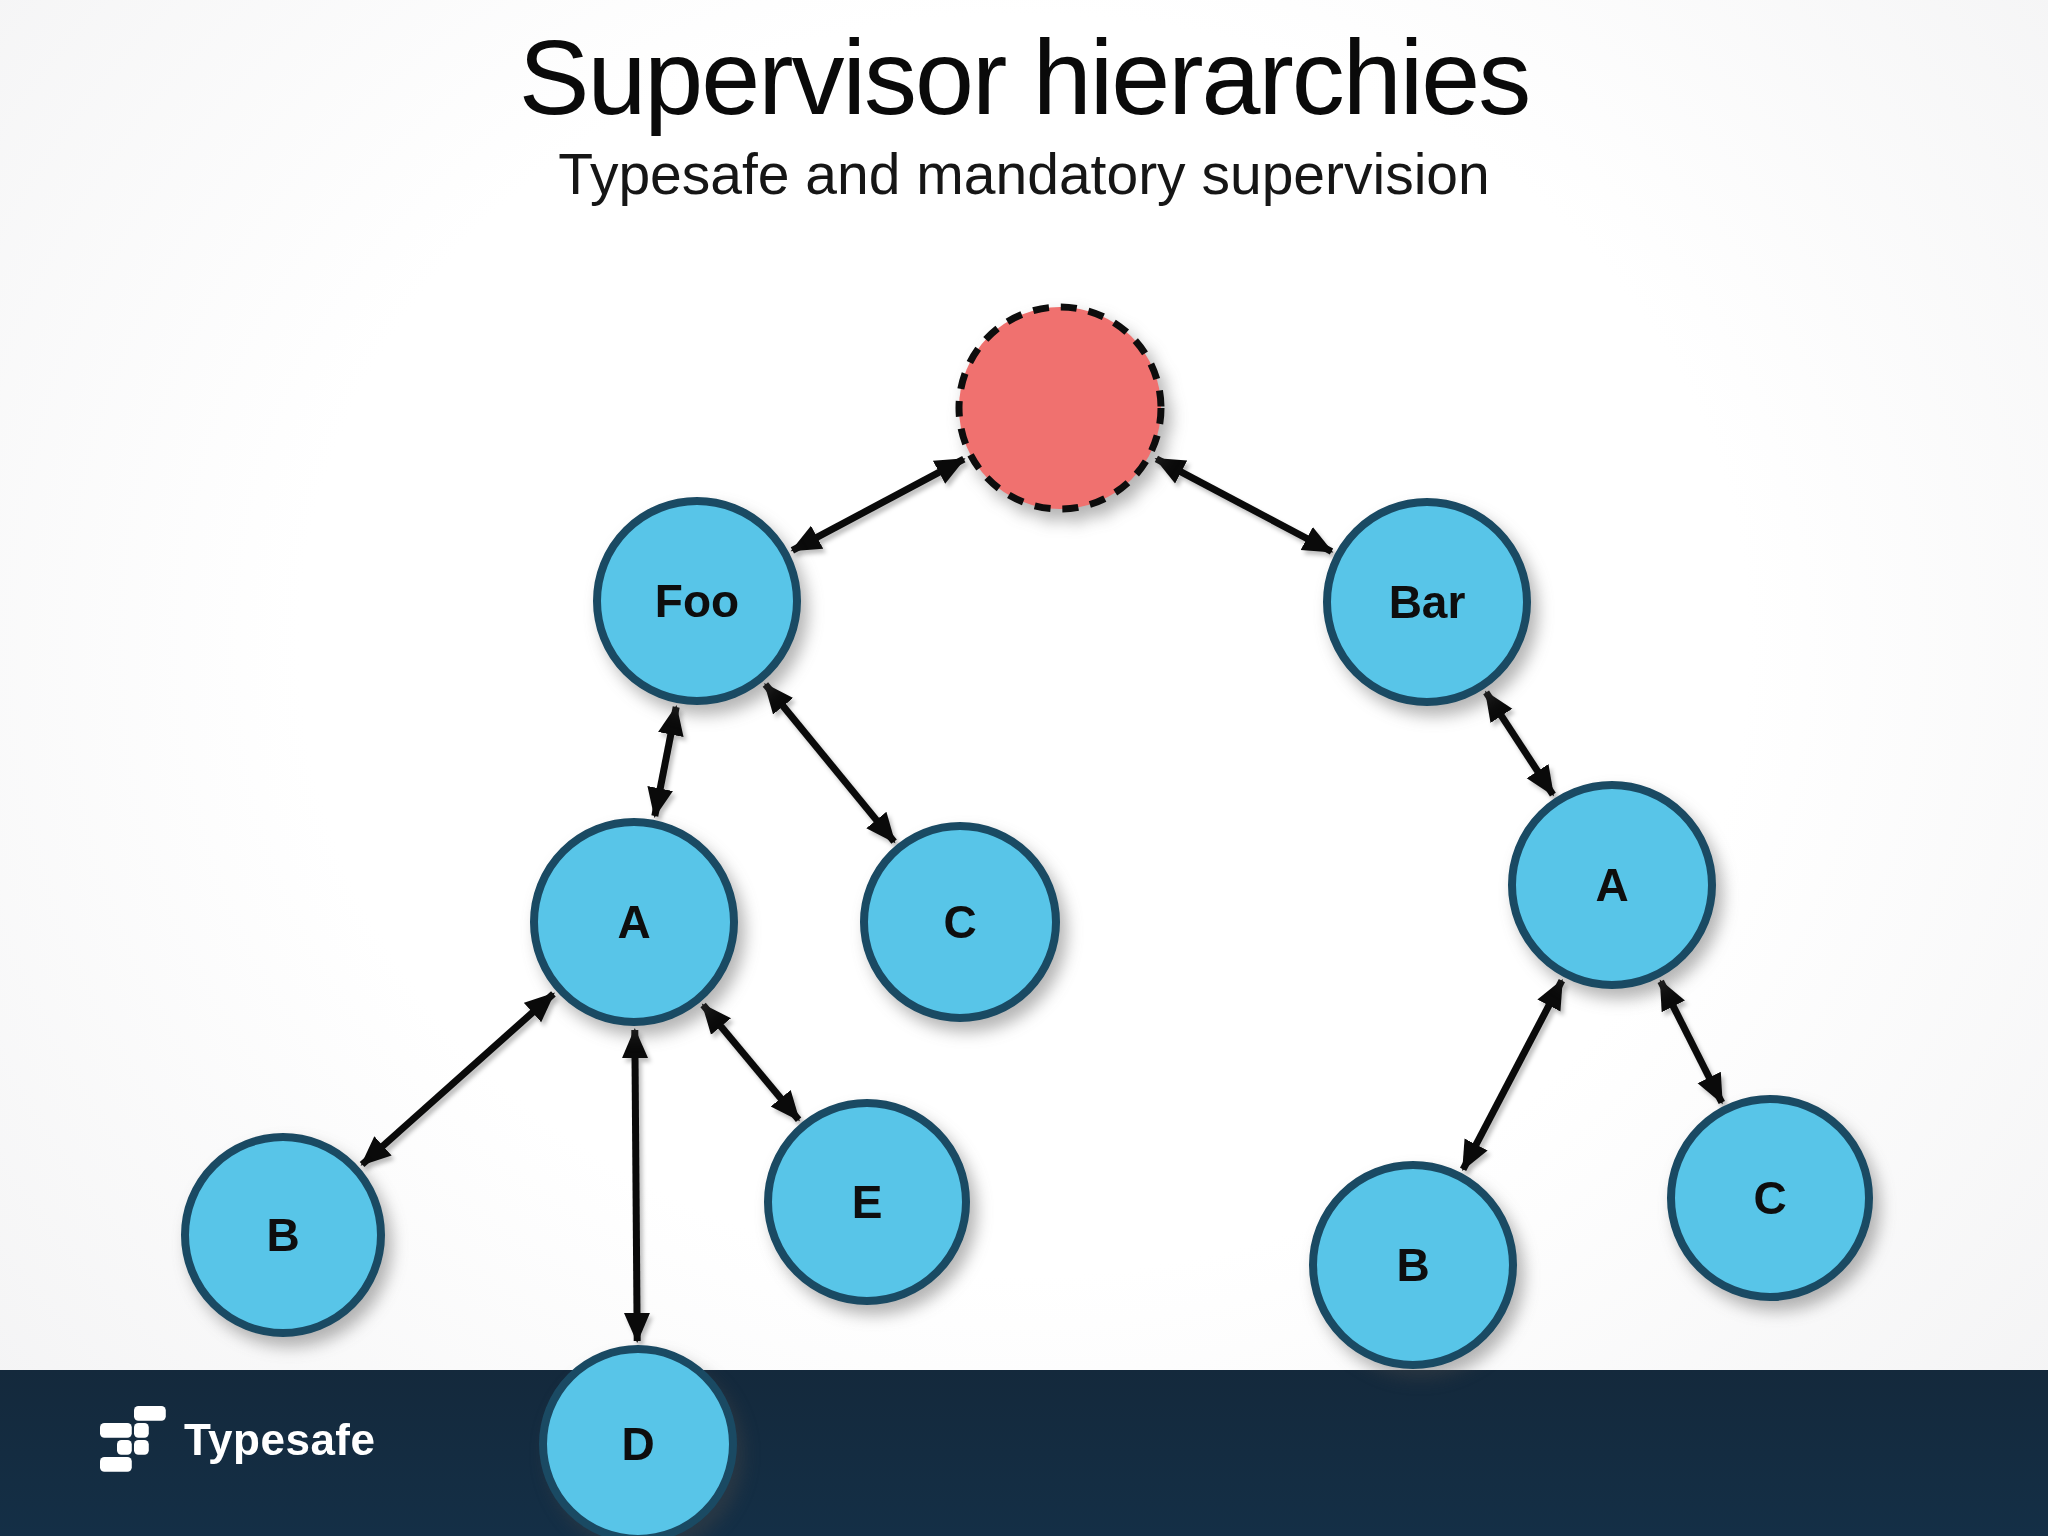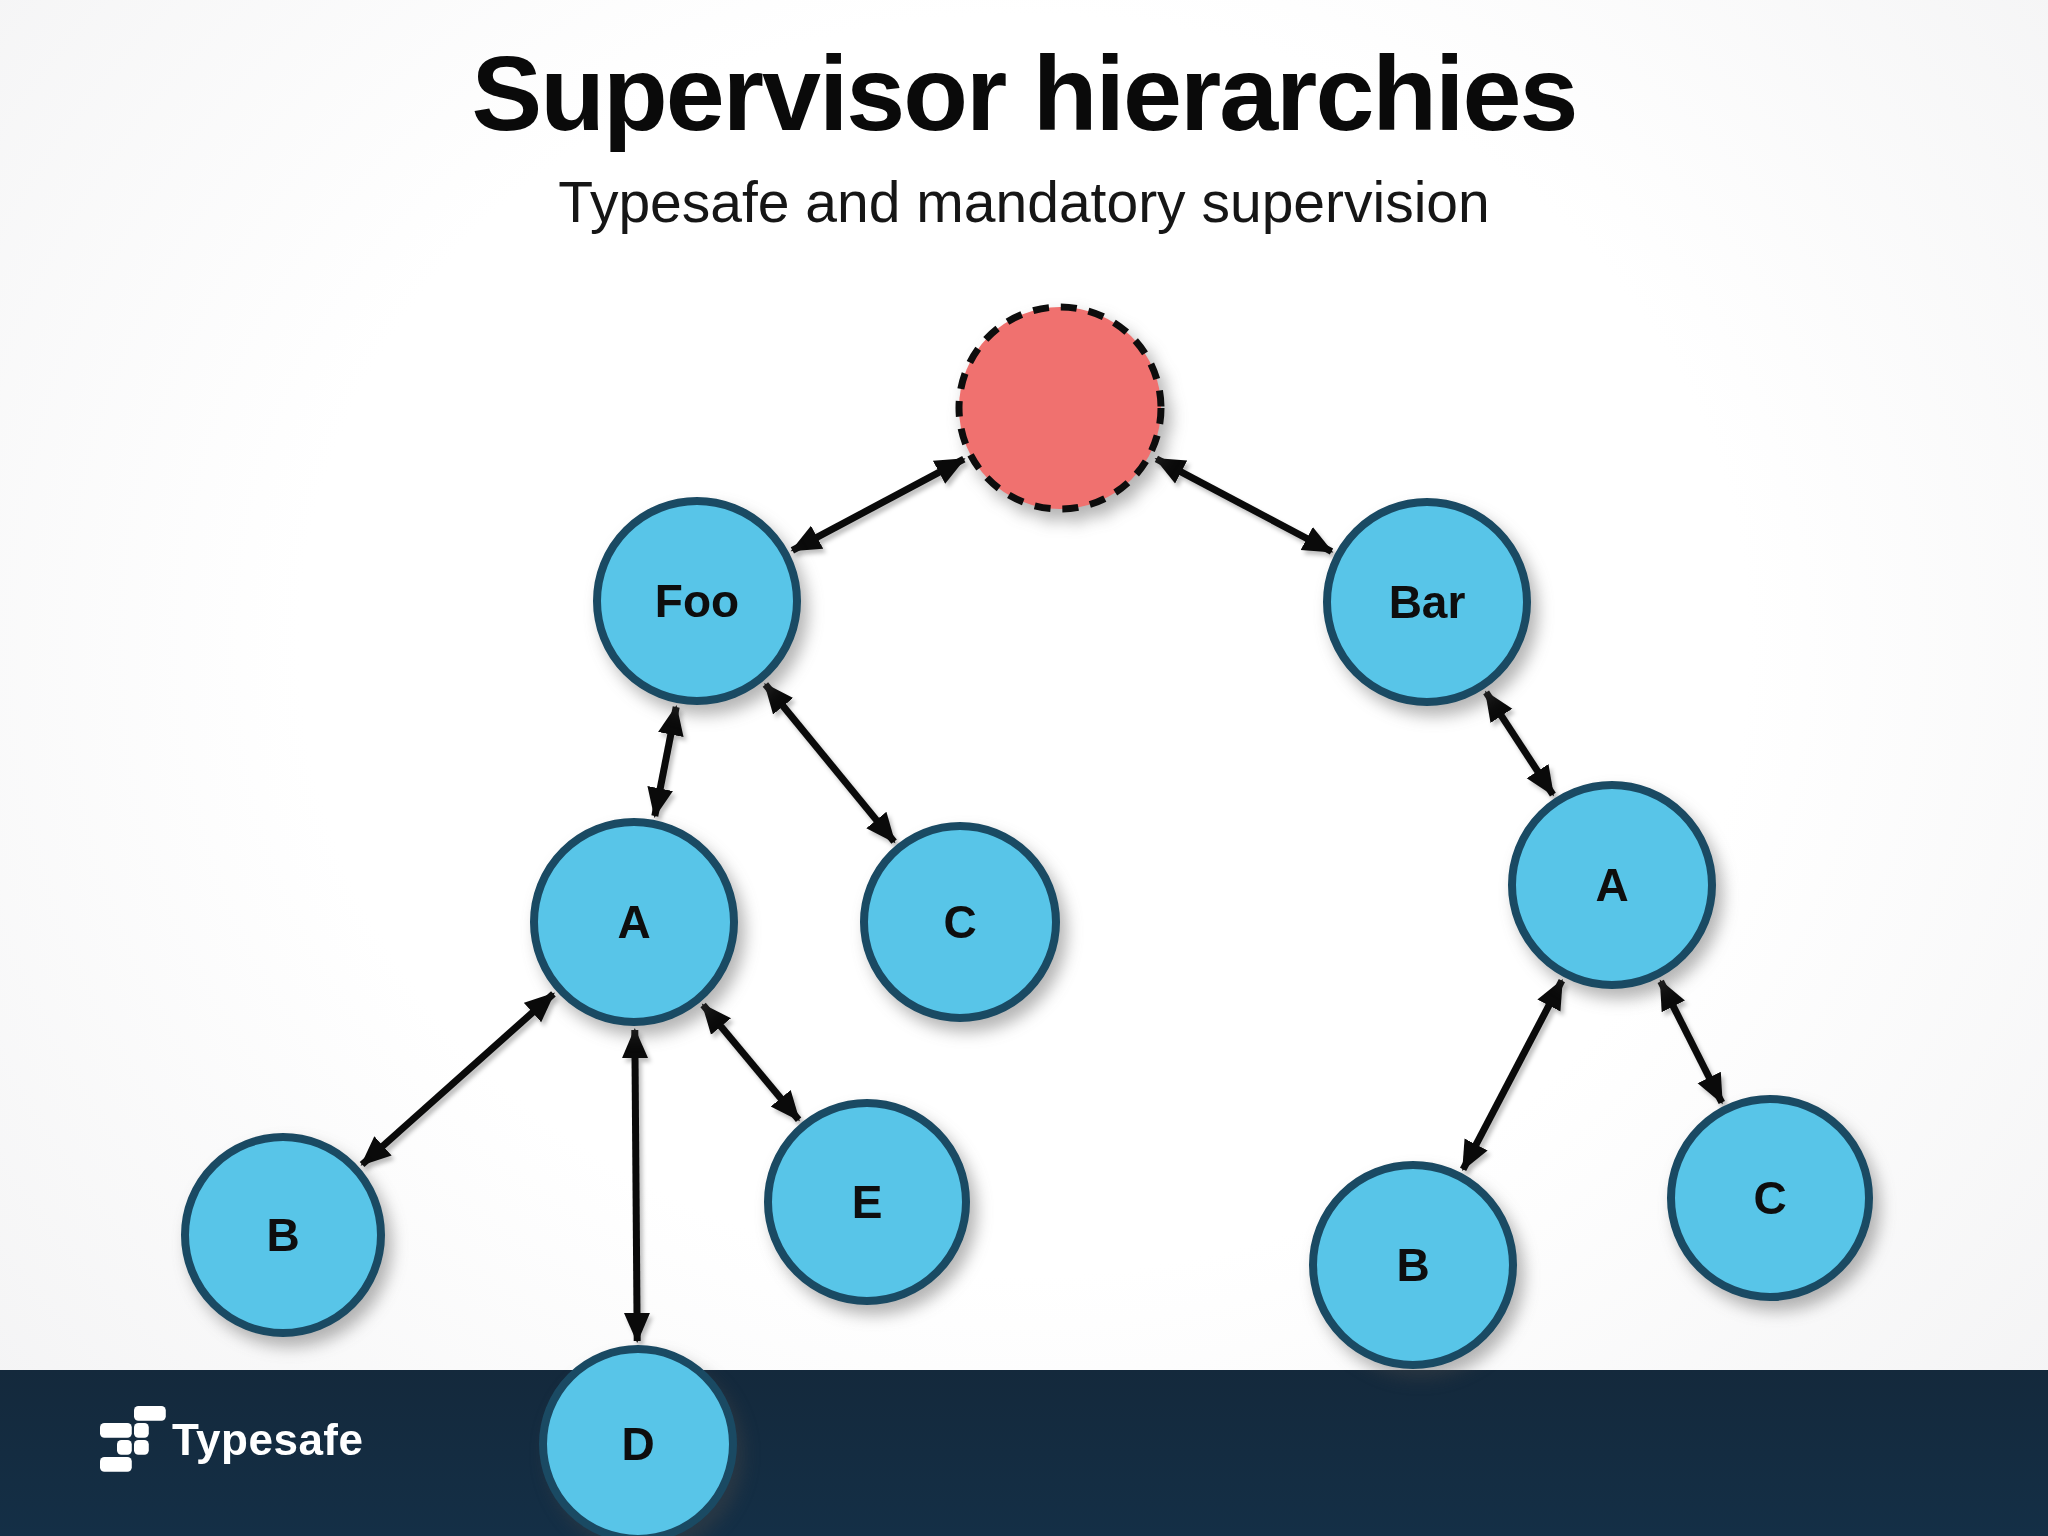--- a/index.html
+++ b/index.html
@@ -15,25 +15,25 @@
     overflow:hidden;
   }
   .header{
     position:absolute;
     top:18px;left:0;width:2048px;
     text-align:center;
     z-index:3;
   }
   .title{
     font-size:106px;
-    font-weight:700;
+    font-weight:400;
     letter-spacing:-2px;
     color:#0a0a0a;
     line-height:1.12;
-    margin:16px;
+    margin:0;
   }
   .subtitle{
     font-size:57px;
     font-weight:400;
     color:#161616;
     margin-top:4px;
   }
   #diagram{
     position:absolute;
     left:0;top:0;
@@ -56,21 +56,21 @@
     left:0;top:1370px;
     width:2048px;height:166px;
     background:linear-gradient(180deg,#14293C 0%,#142F46 100%);
     z-index:1;
   }
   .brand{
     position:absolute;
     left:100px;top:36px;
     display:flex;
     align-items:center;
-    gap:4px;
+    gap:16px;
   }
   .brand-logo{width:68px;height:68px;}
   .brand-name{
     color:#ffffff;
     font-size:44px;
     font-weight:700;
     letter-spacing:0.5px;
   }
 </style>
 </head>

